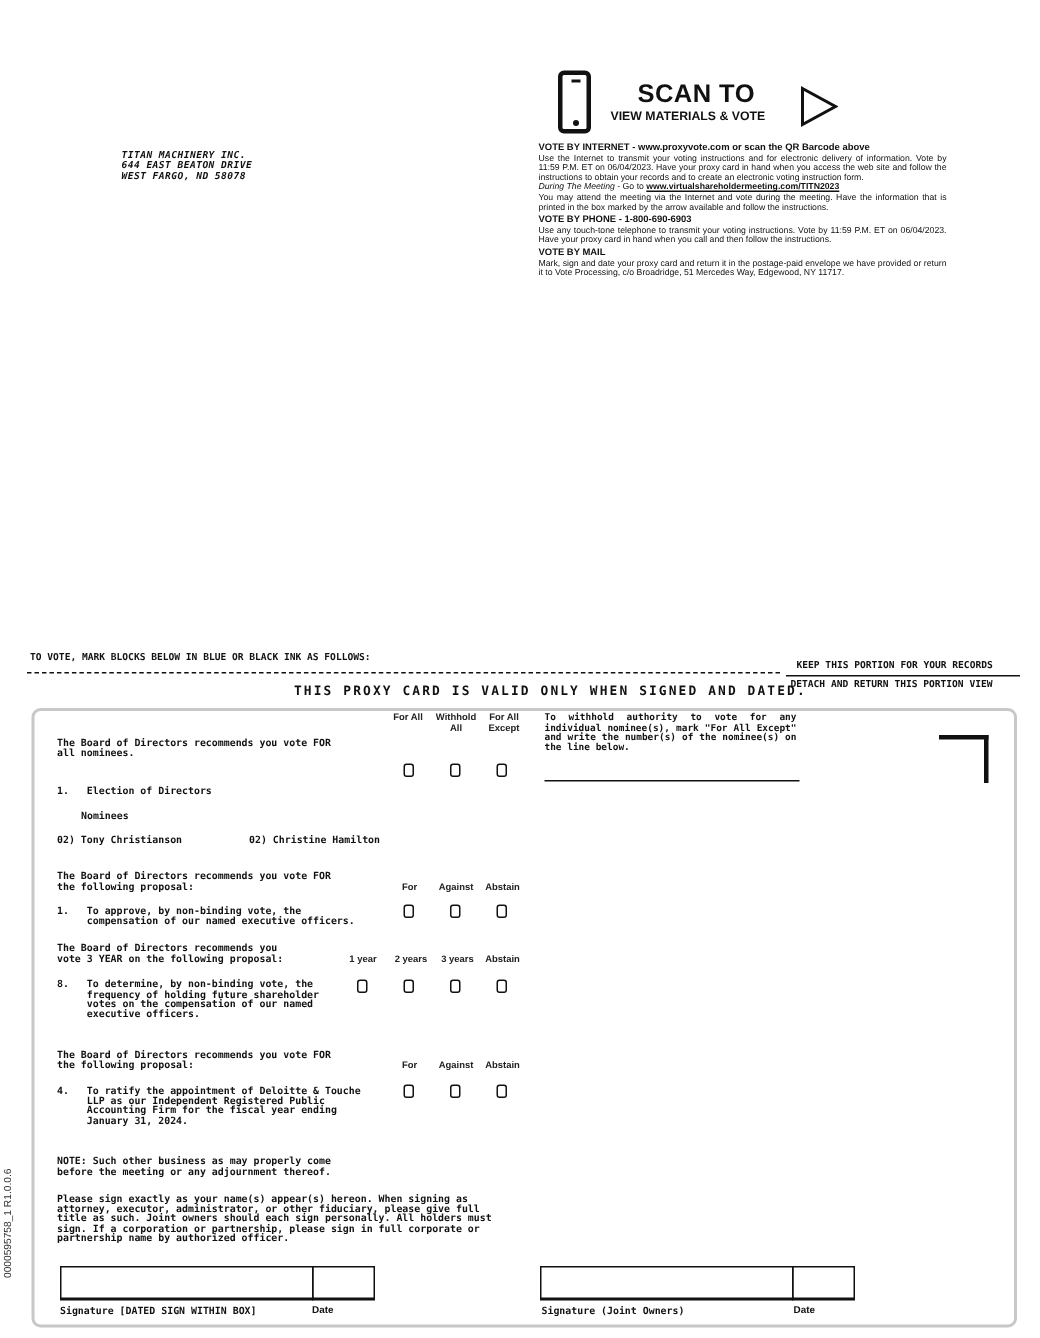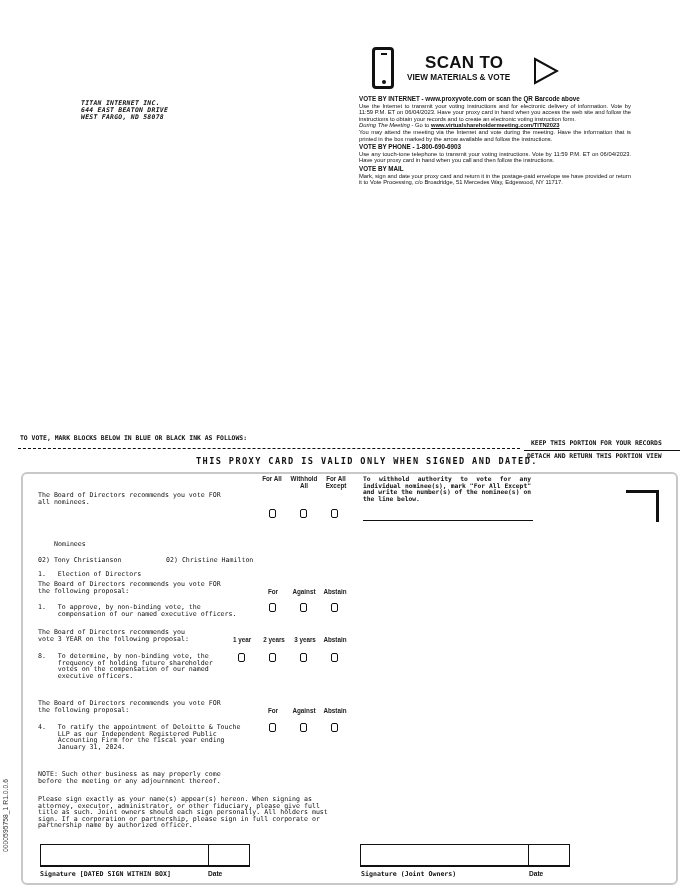--- a/index.html
+++ b/index.html
@@ -30,36 +30,36 @@
   .dash { top:448px; left:18px; width:502px; height:0; border-top:1.4px dashed #111; }
   .keep { left:531px; top:439px; font-size:6.4px; font-weight:bold; }
   .keep-line { left:524px; top:450px; width:156px; border-top:1px solid #111; }
   .detach { left:527px; top:452px; font-size:6.4px; font-weight:bold; }
   .valid { left:196px; top:456px; font-size:8.6px; font-weight:bold; letter-spacing:1.4px; }
 
   
   .card { left:21px; top:472px; width:657px; height:413px; border:2px solid #c8c8c8; border-radius:6px; box-sizing:border-box; }
   .side { left:2px; top:757px; transform-origin:left top; transform:rotate(-90deg) translateX(-95px); font-size:6.8px; color:#333; white-space:nowrap; width:95px; }
 
-  .t { font-size:6.6px; line-height:6.6px; font-weight:normal; white-space:pre; }
+  .t { font-size:6.6px; line-height:6.6px; font-weight:bold; white-space:pre; }
   .colh { font-size:6.3px; font-weight:bold; text-align:center; line-height:6.8px; color:#222; }
   .box { width:7px; height:9px; border:1.5px solid #111; border-radius:2px; box-sizing:border-box; background:#fff; }
 
   .wh-text { left:363px; top:476px; width:168px; font-size:6.3px; line-height:6.6px; font-weight:bold; text-align:justify; }
   .wh-line { left:363px; top:520px; width:170px; border-top:1.2px solid #111; }
   .corner { left:626px; top:490px; width:33px; height:32px; border-top:3px solid #111; border-right:3px solid #111; box-sizing:border-box; }
 
   .sigbox { height:23px; border:1.5px solid #111; border-bottom:2.5px solid #111; box-sizing:border-box; }
   .siglbl { font-size:6.6px; font-weight:bold; }
 </style>
 </head>
 <body>
 
 <div class="abs addr mono">
-  <div>TITAN INTERNET INC.</div>
+  <div>TITAN MACHINERY INC.</div>
   <div>644 EAST BEATON DRIVE</div>
   <div>WEST FARGO, ND 58078</div>
 </div>
 
 <div class="abs phone">
     <span class="spk"></span>
     <span class="btn"></span>
   </div>
 <div class="abs scan-title">SCAN TO</div>
 <div class="abs scan-sub">VIEW MATERIALS &amp; VOTE</div>
@@ -92,21 +92,21 @@
 All</div>
 <div class="abs colh" style="left:286px; top:476px; width:36px;">Withhold
 All</div>
 <div class="abs colh" style="left:322px; top:476px; width:28px;">For All
 Except</div>
 <div class="abs t mono" style="left:38px; top:492px;">The Board of Directors recommends you vote FOR
 all nominees.</div>
 <div class="abs box" style="left:269px; top:509px;"></div>
 <div class="abs box" style="left:300px; top:509px;"></div>
 <div class="abs box" style="left:331px; top:509px;"></div>
-<div class="abs t mono" style="left:38px; top:524px;margin-top:47px;">1.   Election of Directors</div>
+<div class="abs t mono" style="left:38px; top:524px;">1.   Election of Directors</div>
 <div class="abs t mono" style="left:54px; top:541px;">Nominees</div>
 <div class="abs t mono" style="left:38px; top:557px;">02) Tony Christianson</div>
 <div class="abs t mono" style="left:166px; top:557px;">02) Christine Hamilton</div>
 
 <div class="abs wh-text mono">To withhold authority to vote for any individual nominee(s), mark "For All Except" and write the number(s) of the nominee(s) on the line below.</div>
 <div class="abs wh-line"></div>
 <div class="abs corner"></div>
 
 <div class="abs t mono" style="left:38px; top:581px;">The Board of Directors recommends you vote FOR
 the following proposal:</div>

